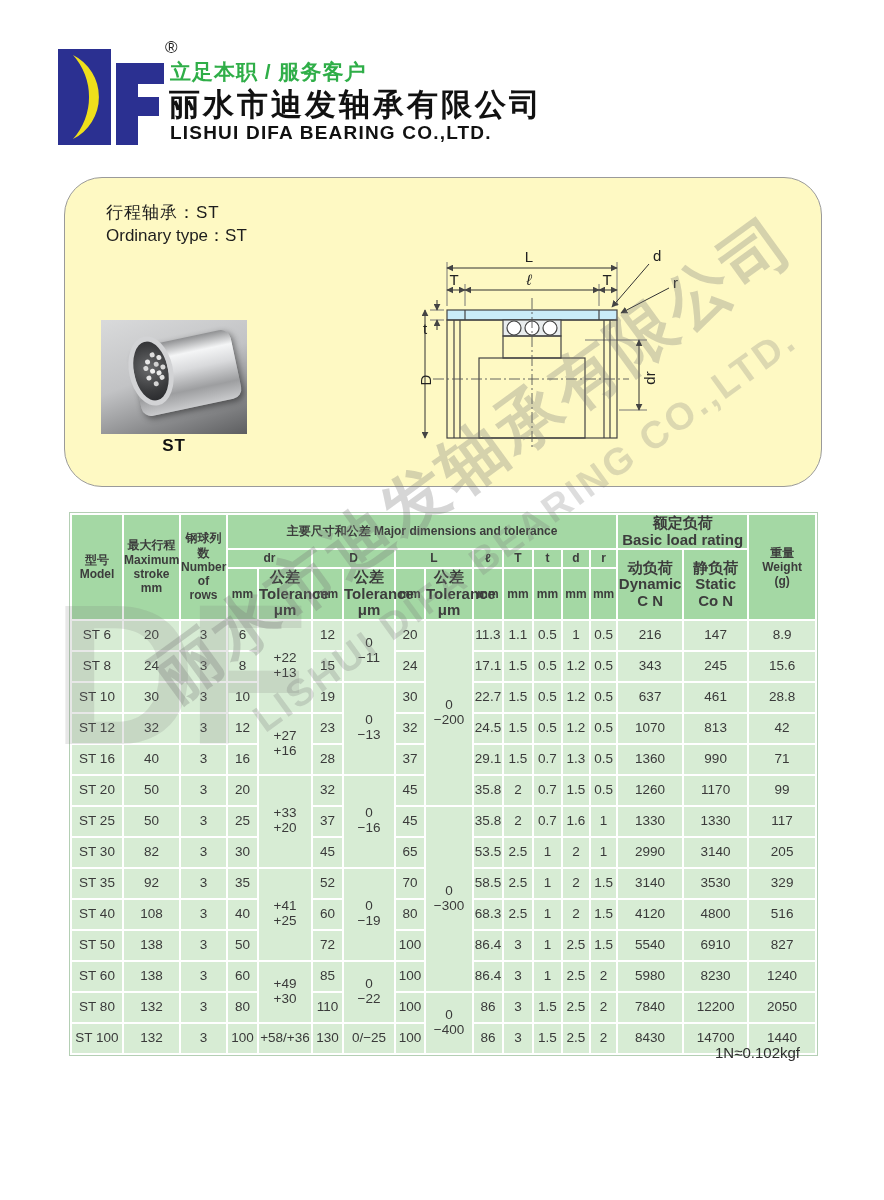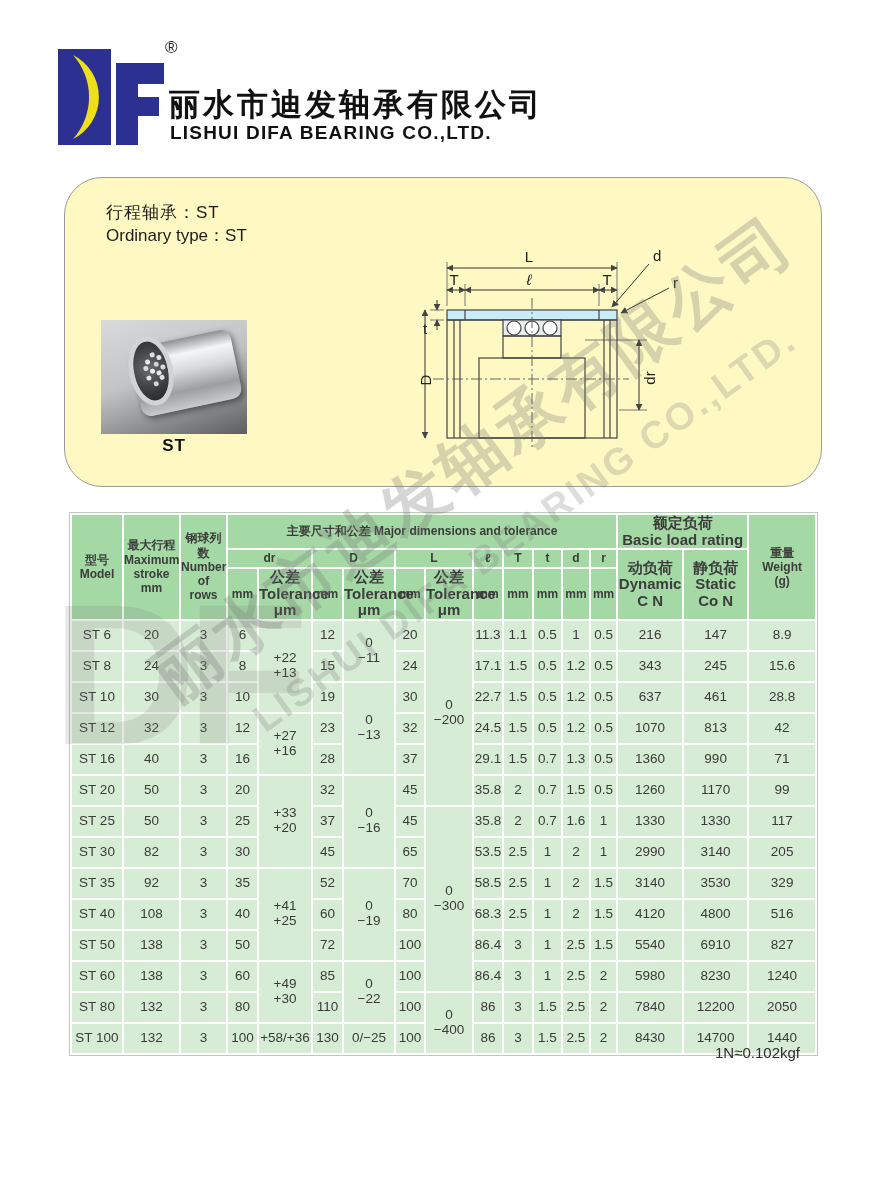--- a/index.html
+++ b/index.html
@@ -65,20 +65,21 @@
 <div class="page">
 
   <div class="logo">
     <svg viewBox="0 0 110 100">
       <rect x="0" y="2" width="53" height="96" fill="#2b3091"></rect>
       <path d="M15,8 A47,47 0 0 1 15,92 A63,63 0 0 0 15,8 Z" fill="#efdf1b"></path>
       <path d="M58,16 L106,16 L106,37 L80,37 L80,50 L101,50 L101,69 L80,69 L80,98 L58,98 Z" fill="#2b3091"></path>
     </svg>
   </div>
   <div class="regmark">®</div>
+  <div class="slogan">立足本职 / 服务客户</div>
   <div class="company-cn">丽水市迪发轴承有限公司</div>
   <div class="company-en">LISHUI DIFA BEARING CO.,LTD.</div>
 
   <div class="panel">
     <div class="panel-title-cn">行程轴承：ST</div>
     <div class="panel-title-en">Ordinary type：ST</div>
 
     <div class="photo">
       <div class="cyl"></div>
       <div class="cylface">

